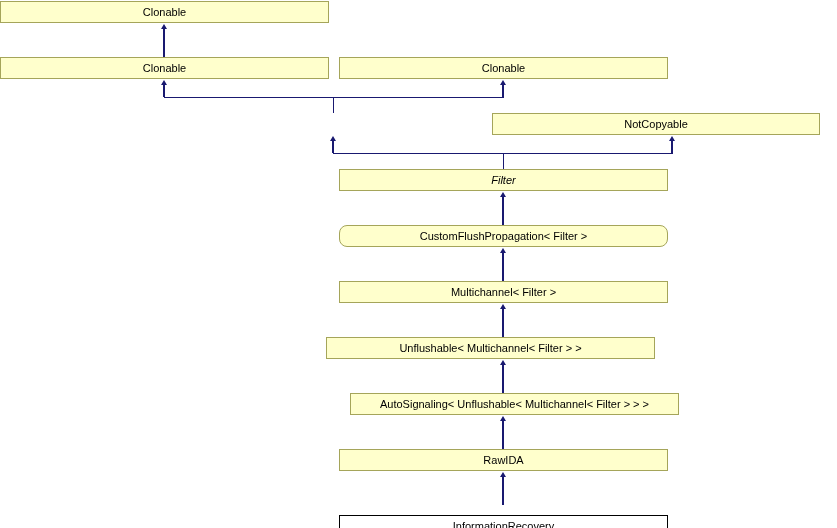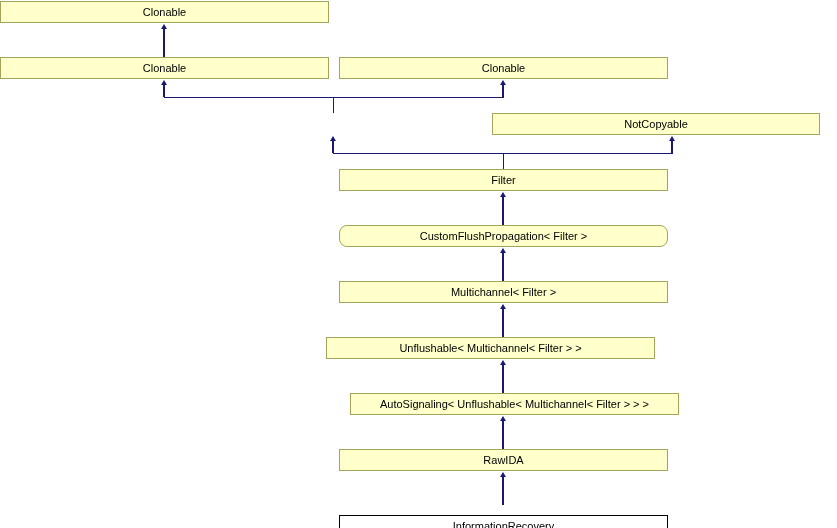--- a/index.html
+++ b/index.html
@@ -56,21 +56,21 @@
 </style>
 </head>
 <body>
 
 <div id="canvas">
 
   <div class="node" style="left:0px;   top:1px;   width:327px;">Clonable</div>
   <div class="node" style="left:0px;   top:57px;  width:327px;">Clonable</div>
   <div class="node" style="left:339px; top:57px;  width:327px;">Clonable</div>
   <div class="node" style="left:492px; top:113px; width:326px;">NotCopyable</div>
-  <div class="node" style="left:339px; top:169px; width:327px;">Filter</div>
+  <div class="node" style="left:339px; top:169px; width:327px;font-style:italic;">Filter</div>
   <div class="node" style="left:339px; top:225px; width:327px;border-radius:8px;">CustomFlushPropagation&lt; Filter &gt;</div>
   <div class="node" style="left:339px; top:281px; width:327px;">Multichannel&lt; Filter &gt;</div>
   <div class="node" style="left:326px; top:337px; width:327px;">Unflushable&lt; Multichannel&lt; Filter &gt; &gt;</div>
   <div class="node" style="left:339px; top:393px; width:327px;margin-left:11px;">AutoSignaling&lt; Unflushable&lt; Multichannel&lt; Filter &gt; &gt; &gt;</div>
   <div class="node" style="left:339px; top:449px; width:327px;">RawIDA</div>
   <div class="node current" style="left:339px; top:515px; width:327px;">InformationRecovery</div>
 
   <span class="ah" style="left:161px; top:24px;"></span>
   <span class="vl" style="left:163px; top:29px; height:28px;"></span>
 

